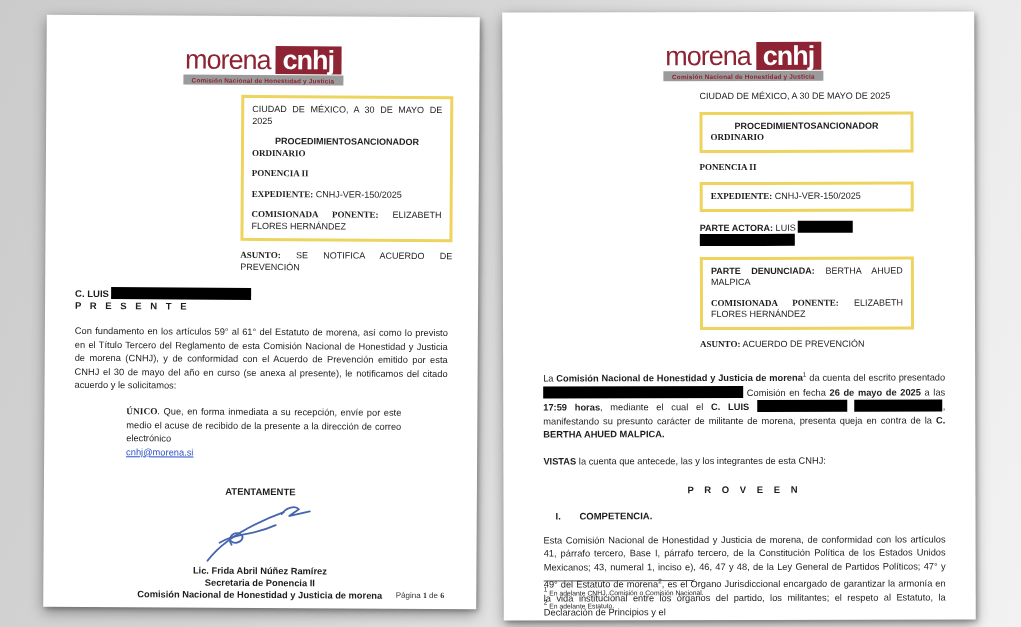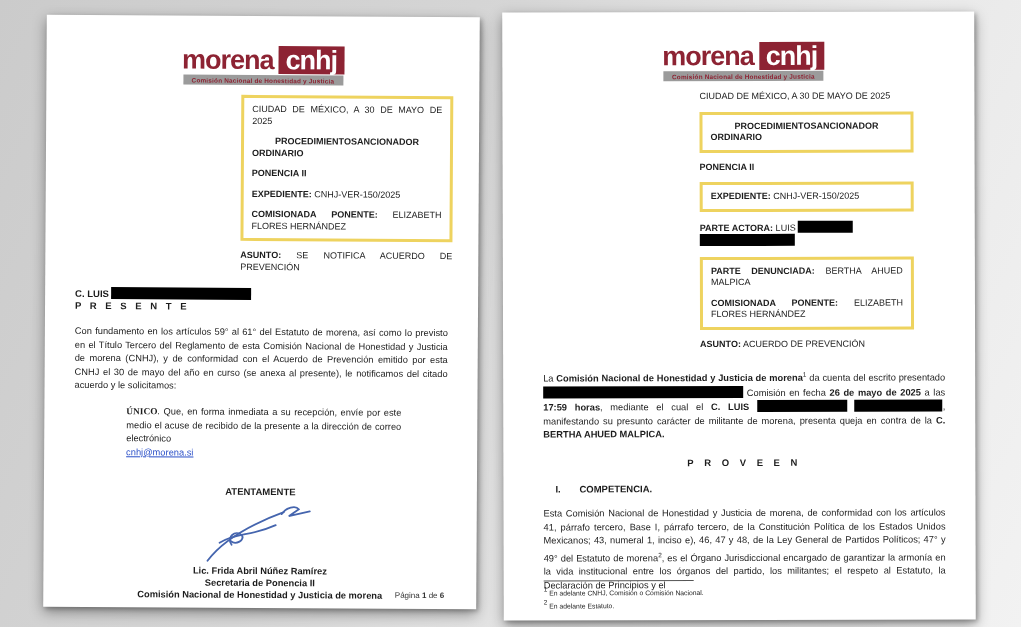--- a/index.html
+++ b/index.html
@@ -14,35 +14,35 @@
   }
   #left-page{left:45px;top:16px;width:433px;height:592px;transform:rotate(.35deg);}
   #right-page{left:503px;top:12px;width:472px;height:608px;transform:rotate(-.15deg);}
   .content{position:relative;height:100%;box-sizing:border-box;}
   #left-page .content{padding:30px 30px 0 30px;}
   #right-page .content{padding:30px 30px 0 40px;}
 
   
   .logo{text-align:center;margin:0 auto 10px auto;width:160px;}
   .logo-row{display:flex;align-items:stretch;justify-content:center;}
-  .logo-brand{color:#8d2333;font-weight:700;font-size:27px;letter-spacing:-1px;line-height:28px;}
+  .logo-brand{color:#8d2333;font-weight:400;font-size:27px;letter-spacing:-1px;line-height:28px;}
   .logo-unit{background:#8d2333;color:#fff;font-weight:700;font-size:27px;letter-spacing:-1px;
     line-height:28px;padding:0 7px;margin-left:5px;}
   .logo-tagline{background:#9b9b9b;color:#8d2333;font-weight:700;font-size:6.4px;
     letter-spacing:.2px;padding:1.5px 2px;margin-top:1px;white-space:nowrap;}
 
   
   .hdr-col{font-size:9px;line-height:11.5px;}
   #left-page .hdr-col{margin-left:165px;width:212px;}
   #right-page .hdr-col{margin-left:157px;width:214px;}
   .ybox{border:3px solid #eed35f;padding:6px 8px;box-sizing:border-box;}
   .hdr-item{margin-bottom:9px;}
   .hdr-item:last-child{margin-bottom:0;}
   .spread{display:flex;justify-content:center;font-weight:700;}
-  .b{font-weight:700;}
+  .b{font-weight:700;font-family:Liberation Serif, serif;}
   .just{text-align:justify;}
   .hdr-gap{margin-top:9px;}
 
   .redact{display:inline-block;height:10px;background:#000;vertical-align:-1px;}
   .redact-tall{height:12px;vertical-align:-2px;}
 
   
   .addressee{margin-top:15px;font-size:9.5px;font-weight:700;line-height:12px;}
   .presente{letter-spacing:3px;}
   .para{margin-top:13px;font-size:9.3px;line-height:13.6px;text-align:justify;}
@@ -178,20 +178,21 @@
         </div>
       </div>
       <div>
         <span class="b">ASUNTO:</span>
         <span>ACUERDO DE PREVENCIÓN</span>
       </div>
     </div>
 
     <div class="para" style="margin-top:18px"><span>La </span><span style="font-weight: 700;">Comisión Nacional de Honestidad y Justicia de morena</span><span class="sup">1</span><span> da cuenta del escrito presentado </span><span class="redact redact-tall" style="width: 200px;"></span><span> Comisión en fecha </span><span style="font-weight: 700;">26 de mayo de 2025</span><span> a las </span><span style="font-weight: 700;">17:59 horas</span><span>, mediante el cual el </span><span style="font-weight: 700;">C. LUIS </span><span class="redact redact-tall" style="width: 90px;"></span><span> </span><span class="redact redact-tall" style="width: 88px;"></span><span>, manifestando su presunto carácter de militante de morena, presenta queja en contra de la </span><span style="font-weight: 700;">C. BERTHA AHUED MALPICA.</span></div>
 
+    <div class="para"><span style="font-weight: 700;">VISTAS</span><span> la cuenta que antecede, las y los integrantes de esta CNHJ:</span></div>
 
     <div class="proveen">P R O V E E N</div>
 
     <div class="comp-head">
       <span>I.</span>
       <span class="lbl">COMPETENCIA.</span>
     </div>
 
     <div class="para"><span>Esta Comisión Nacional de Honestidad y Justicia de morena, de conformidad con los artículos 41, párrafo tercero, Base I, párrafo tercero, de la Constitución Política de los Estados Unidos Mexicanos; 43, numeral 1, inciso e), 46, 47 y 48, de la Ley General de Partidos Políticos; 47° y 49° del Estatuto de morena</span><span class="sup">2</span><span>, es el Órgano Jurisdiccional encargado de garantizar la armonía en la vida institucional entre los órganos del partido, los militantes; el respeto al Estatuto, la Declaración de Principios y el</span></div>
 

